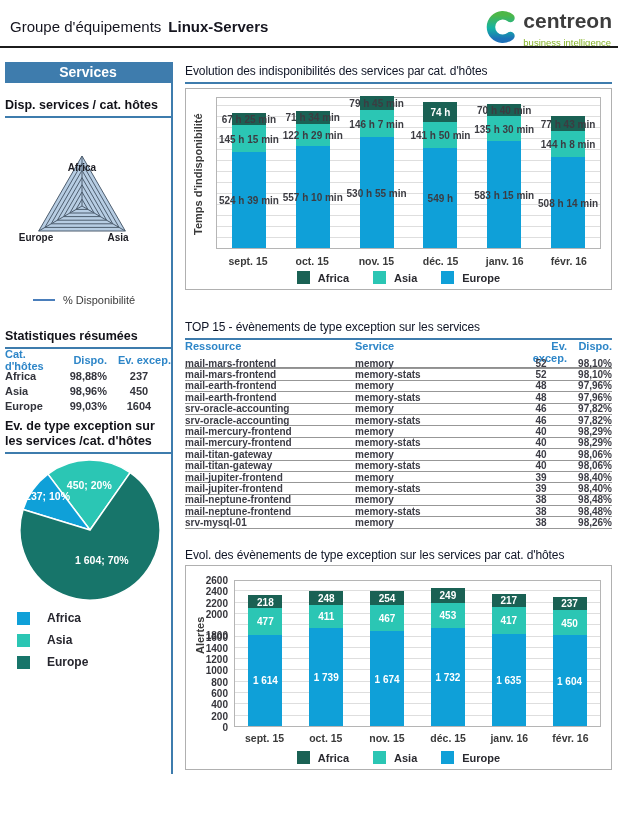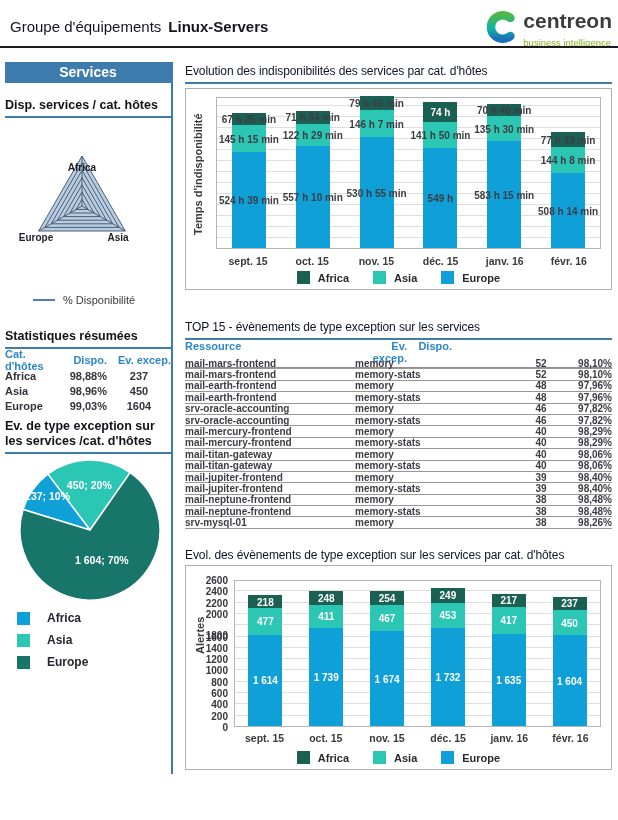--- a/index.html
+++ b/index.html
@@ -264,21 +264,21 @@
               <span class="seg-lb" style="color: rgb(60, 60, 66);">583 h 15 min</span>
             </div>
             <div class="seg" style="height: 24.8px; background: rgb(43, 198, 180);">
               <span class="seg-lb" style="color: rgb(60, 60, 66);">135 h 30 min</span>
             </div>
             <div class="seg" style="height: 12.9px; background: rgb(26, 97, 84);">
               <span class="seg-lb" style="color: rgb(60, 60, 66);">70 h 40 min</span>
             </div>
           </div>
           <div class="bar">
-            <div class="seg" style="height: 75px; background: rgb(15, 160, 216);">
+            <div class="seg" style="height: 91px; background: rgb(15, 160, 216);">
               <span class="seg-lb" style="color: rgb(60, 60, 66);">508 h 14 min</span>
             </div>
             <div class="seg" style="height: 26.4px; background: rgb(43, 198, 180);">
               <span class="seg-lb" style="color: rgb(60, 60, 66);">144 h 8 min</span>
             </div>
             <div class="seg" style="height: 14.2px; background: rgb(26, 97, 84);">
               <span class="seg-lb" style="color: rgb(60, 60, 66);">77 h 43 min</span>
             </div>
           </div>
         </div>
@@ -302,20 +302,21 @@
           <div class="leg-item">
             <span class="sw" style="background: rgb(15, 160, 216);"></span>
             <span>Europe</span>
           </div>
         </div>
     </div>
 
     <div class="sec-title" id="t2">TOP 15 - évènements de type exception sur les services</div>
     <div class="t15-head">
       <div class="tcol0">Ressource</div>
+      <div class="tcol1">Service</div>
       <div class="tcol2">Ev. excep.</div>
       <div class="tcol3">Dispo.</div>
     </div>
     <div class="t15-rows" id="top15-rows">
         <div class="t15-row">
           <div class="tcol0">mail-mars-frontend</div>
           <div class="tcol1">memory</div>
           <div class="tcol2">52</div>
           <div class="tcol3">98,10%</div>
         </div>

